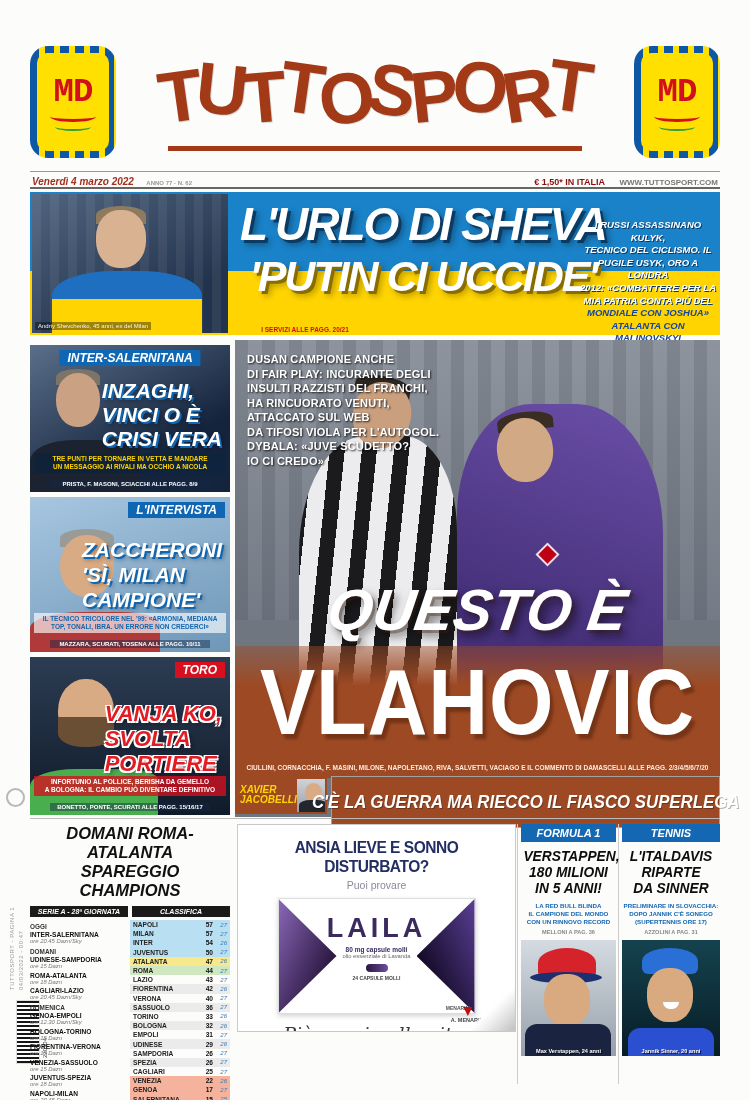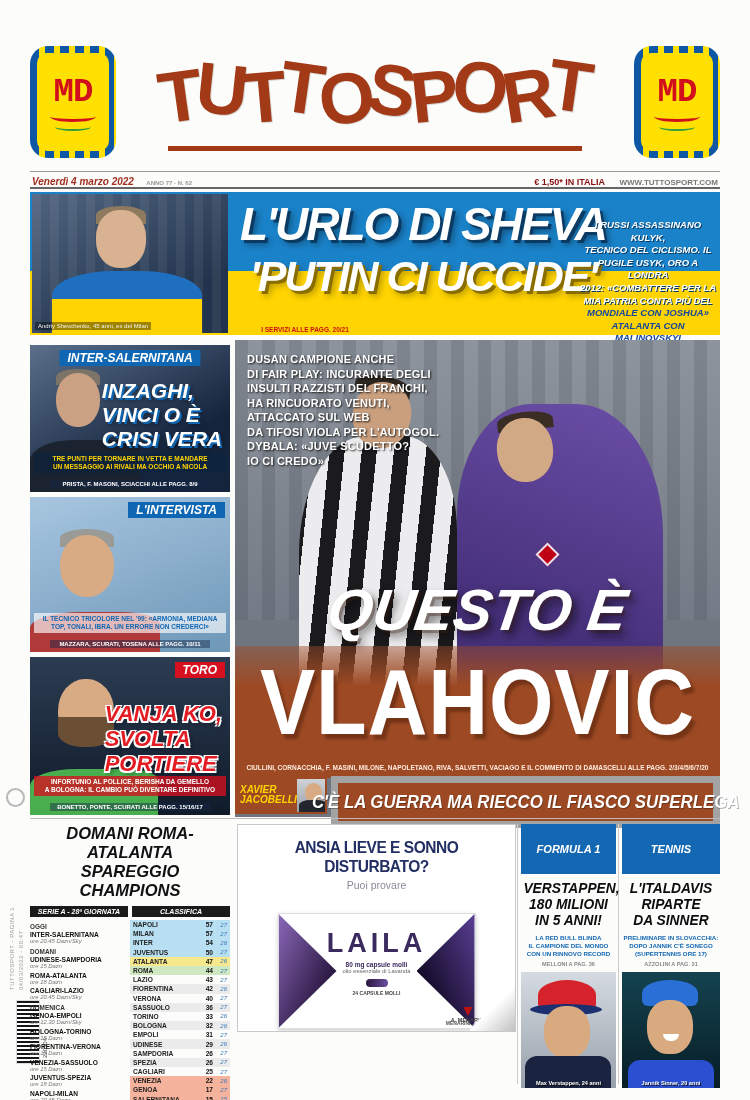--- a/index.html
+++ b/index.html
@@ -116,21 +116,21 @@
   .mp-headline{position:absolute;top:312px;width:100%;text-align:center;font-size:92px;line-height:100px;font-weight:900;color:#fff;
                transform:scaleX(.9);letter-spacing:1px;text-shadow:4px 5px 3px rgba(80,30,10,.5);}
   .mp-byline{position:absolute;top:424px;width:100%;text-align:center;font-size:6.5px;font-weight:bold;color:#ffe9dd;}
 
   
   .jacobelli-box{position:absolute;left:235px;top:776px;width:92px;height:38px;background:#9d4a24;display:flex;align-items:center;}
   .jac-name{flex:1;color:#ffd400;font-weight:900;font-style:italic;font-size:10px;line-height:10.5px;padding-left:5px;}
   .jac-photo{width:33px;height:33px;margin-right:2px;position:relative;background:linear-gradient(#cfd3d8,#9aa0a8);overflow:hidden;}
   .jac-head{position:absolute;left:8px;top:4px;width:17px;height:19px;background:#d8ab85;border-radius:48%;}
   .jac-suit{position:absolute;left:2px;bottom:0;width:29px;height:12px;background:#23262d;border-radius:40% 40% 0 0;}
-  .jac-strip{position:absolute;left:331px;top:776px;width:389px;height:52px;background:#9d4a24;border:7px solid #a3a3a3;
+  .jac-strip{position:absolute;left:331px;top:776px;width:389px;height:52px;background:#9d4a24;border:1px solid #a3a3a3;
              box-sizing:border-box;display:flex;align-items:center;justify-content:center;}
   .jac-quote{color:#fff;font-weight:900;font-style:italic;font-size:17.5px;white-space:nowrap;transform:scaleX(.96);
              text-shadow:1px 1px 0 rgba(0,0,0,.3);}
 
   
   .hr-bottom{position:absolute;left:30px;right:30px;top:818px;border-top:1px solid #bbb;}
   .vline{position:absolute;top:824px;bottom:16px;border-left:1px solid #ccc;}
   .vl1{left:517px;} .vl2{left:618px;}
 
   
@@ -151,42 +151,42 @@
   .st-row.co{background:#cfe8c2;}
   .st-row.rel{background:#f5b29c;}
   .st-team{flex:1;color:#222;overflow:hidden;white-space:nowrap;}
   .st-pts{width:15px;text-align:right;color:#111;}
   .st-gp{width:14px;text-align:right;color:#3a7abd;font-weight:normal;font-style:italic;font-size:6px;}
 
   
   .ad{position:absolute;left:237px;top:824px;width:279px;height:208px;background:#fff;border:1px solid #c9c9c9;box-sizing:border-box;overflow:hidden;}
   .ad-headline{margin-top:13px;text-align:center;color:#232e63;font-weight:900;font-size:16.5px;letter-spacing:-.5px;transform:scaleX(.94);}
   .ad-sub{text-align:center;color:#8a8a9a;font-size:10.5px;margin-top:3px;}
-  .ad-product{position:relative;width:196px;height:114px;margin:22px auto 0;border:1px solid #ddd;background:#fff;box-shadow:0 2px 5px rgba(0,0,0,.18);}
+  .ad-product{position:relative;width:196px;height:114px;margin:7px auto 0;border:1px solid #ddd;background:#fff;box-shadow:0 2px 5px rgba(0,0,0,.18);}
   .ad-tri{position:absolute;top:0;bottom:0;width:58px;}
   .ad-tri-l{left:0;background:linear-gradient(115deg,#8a68b8,#2a1740 75%);clip-path:polygon(0 0,100% 50%,0 100%);}
   .ad-tri-r{right:0;background:linear-gradient(245deg,#5a3f94,#140b28 75%);clip-path:polygon(100% 0,0 50%,100% 100%);}
   .ad-brandname{text-align:center;margin-top:14px;font-size:27px;color:#3a2a5e;letter-spacing:4px;font-weight:600;}
   .ad-line1{text-align:center;font-size:6.5px;font-weight:bold;color:#3a2a5e;margin-top:2px;}
   .ad-line2{text-align:center;font-size:5.8px;color:#666;}
   .ad-capsule{width:22px;height:8px;border-radius:4px;background:linear-gradient(90deg,#2a1740,#6b4fa0);margin:5px auto 0;}
   .ad-line3{text-align:center;font-size:5px;font-weight:bold;color:#444;margin-top:3px;}
   .ad-mini-m{position:absolute;right:4px;bottom:2px;font-size:5px;color:#555;font-weight:bold;}
   .ad-tagline{text-align:center;font-family:"DejaVu Serif",serif;font-style:italic;font-size:19px;color:#3a3a3a;margin-top:9px;}
   .ad-smallprint{text-align:center;font-size:5px;color:#777;margin-top:6px;line-height:6.5px;padding:0 22px;}
   .ad-menarini{position:absolute;right:30px;bottom:8px;text-align:center;font-size:5.5px;font-weight:bold;color:#444;}
   .m-flag{width:9px;height:9px;margin:0 auto 1px;background:#b11;clip-path:polygon(0 0,100% 0,50% 100%);}
   .ad-curl{position:absolute;right:-1px;bottom:-1px;width:46px;height:46px;
            background:linear-gradient(315deg,#bdbdbd 0%,#efefef 38%,#fff 52%,rgba(255,255,255,0) 56%);}
 
   
   .sbox{position:absolute;top:824px;}
   .sbox-f1{left:521px;width:95px;}
   .sbox-tn{left:622px;width:98px;}
-  .sbox-header{background:#1468b3;color:#fff;text-align:center;font-weight:900;font-style:italic;font-size:11px;padding:19px 0;}
+  .sbox-header{background:#1468b3;color:#fff;text-align:center;font-weight:900;font-style:italic;font-size:11px;padding:3px 0;}
   .sbox-headline{text-align:center;font-weight:900;font-style:italic;font-size:14.5px;line-height:16px;color:#0d0d0d;margin-top:6px;transform:scaleX(.95);}
   .sbox-sub{text-align:center;color:#1468b3;font-weight:bold;font-size:6.2px;line-height:7.8px;margin-top:6px;}
   .sbox-byline{text-align:center;color:#888;font-size:5.6px;font-weight:bold;margin-top:4px;}
   .sbox-photo{margin-top:5px;height:116px;position:relative;overflow:hidden;}
   .ph-f1{background:linear-gradient(#d5dbe1,#97a1ab);}
   .ph-tn{background:linear-gradient(#14434f,#071d26);}
   .vcap{position:absolute;left:17px;top:8px;width:58px;height:30px;background:#d6232b;border-radius:50% 50% 6px 6px;}
   .vbrim{position:absolute;left:9px;top:32px;width:72px;height:11px;background:#1c2f6e;border-radius:50%;}
   .vface{position:absolute;left:23px;top:34px;width:46px;height:52px;background:#d9a980;border-radius:45%;}
   .vtorso{position:absolute;left:4px;bottom:0;width:86px;height:32px;background:#1a2440;border-radius:12px 12px 0 0;}
@@ -282,20 +282,23 @@
     <div class="card-sub c1-sub pre">TRE PUNTI PER TORNARE IN VETTA E MANDARE
 UN MESSAGGIO AI RIVALI MA OCCHIO A NICOLA</div>
     <div class="card-byline">PRISTA, F. MASONI, SCIACCHI ALLE PAGG. 8/9</div>
   </div>
 
   <div class="card card2">
     <div class="c2-hair"></div>
     <div class="sil-head c2-head"></div>
     <div class="c2-suit"></div>
     <div class="card-label label-blue lbl-right">L'INTERVISTA</div>
+    <div class="card-headline c2-headline pre">ZACCHERONI
+'SÌ, MILAN
+CAMPIONE'</div>
     <div class="card-sub c2-sub pre">IL TECNICO TRICOLORE NEL '99: «ARMONIA, MEDIANA
 TOP, TONALI, IBRA. UN ERRORE NON CREDERCI»</div>
     <div class="card-byline">MAZZARA, SCURATI, TOSENA ALLE PAGG. 10/11</div>
   </div>
 
   <div class="card card3">
     <div class="sil-head c3-head"></div>
     <div class="c3-beard"></div>
     <div class="c3-shirt"></div>
     <div class="card-label label-red lbl-right">TORO</div>

